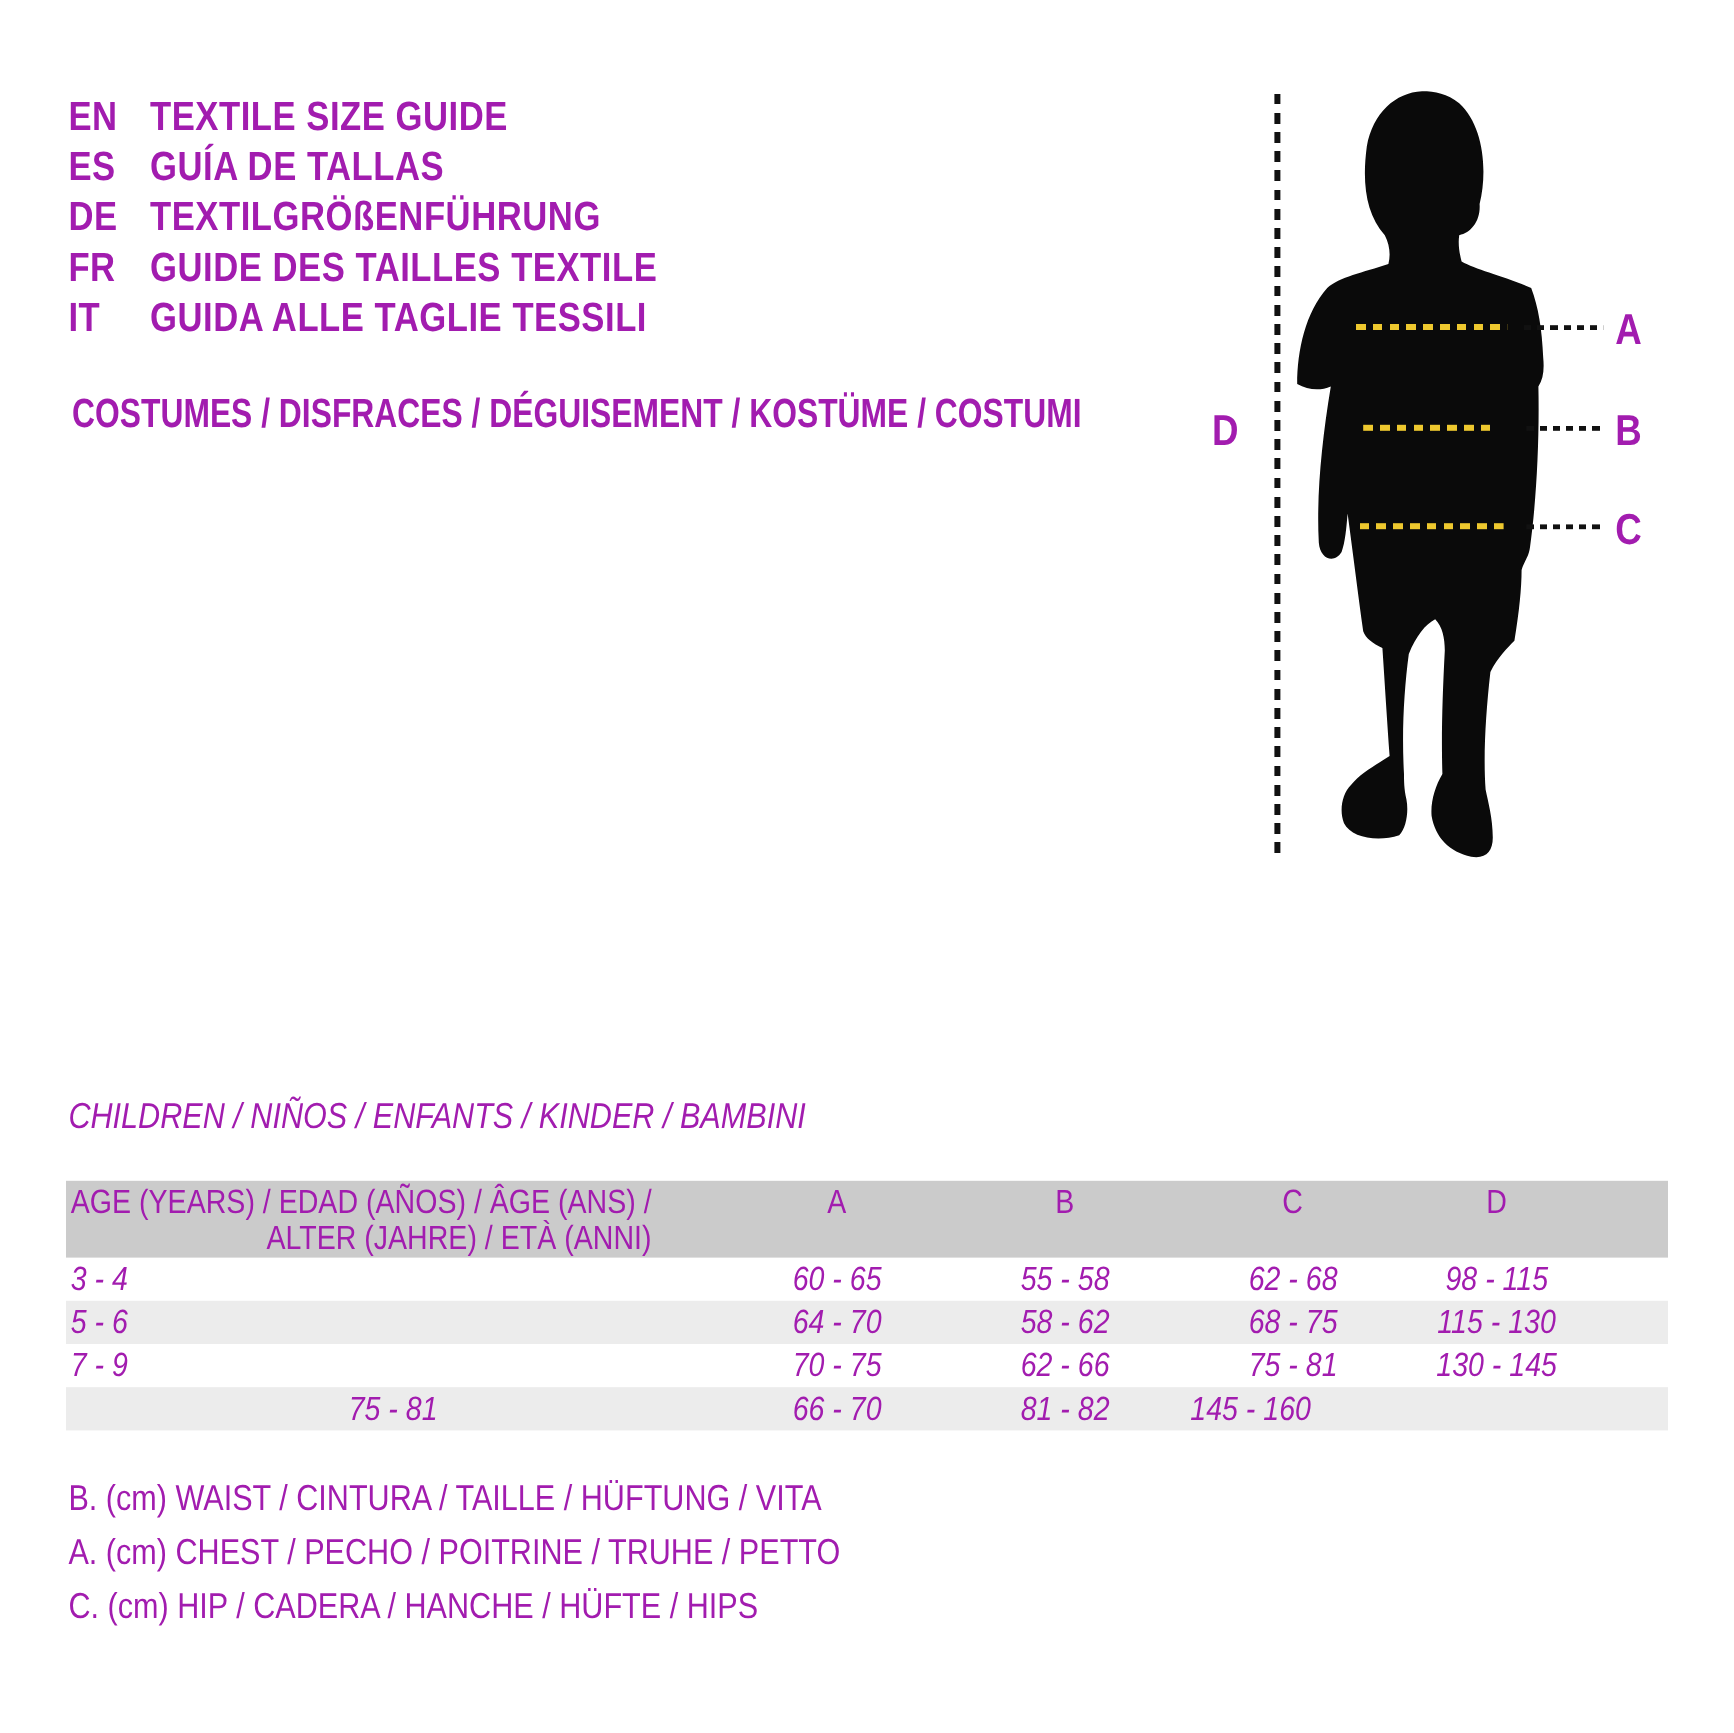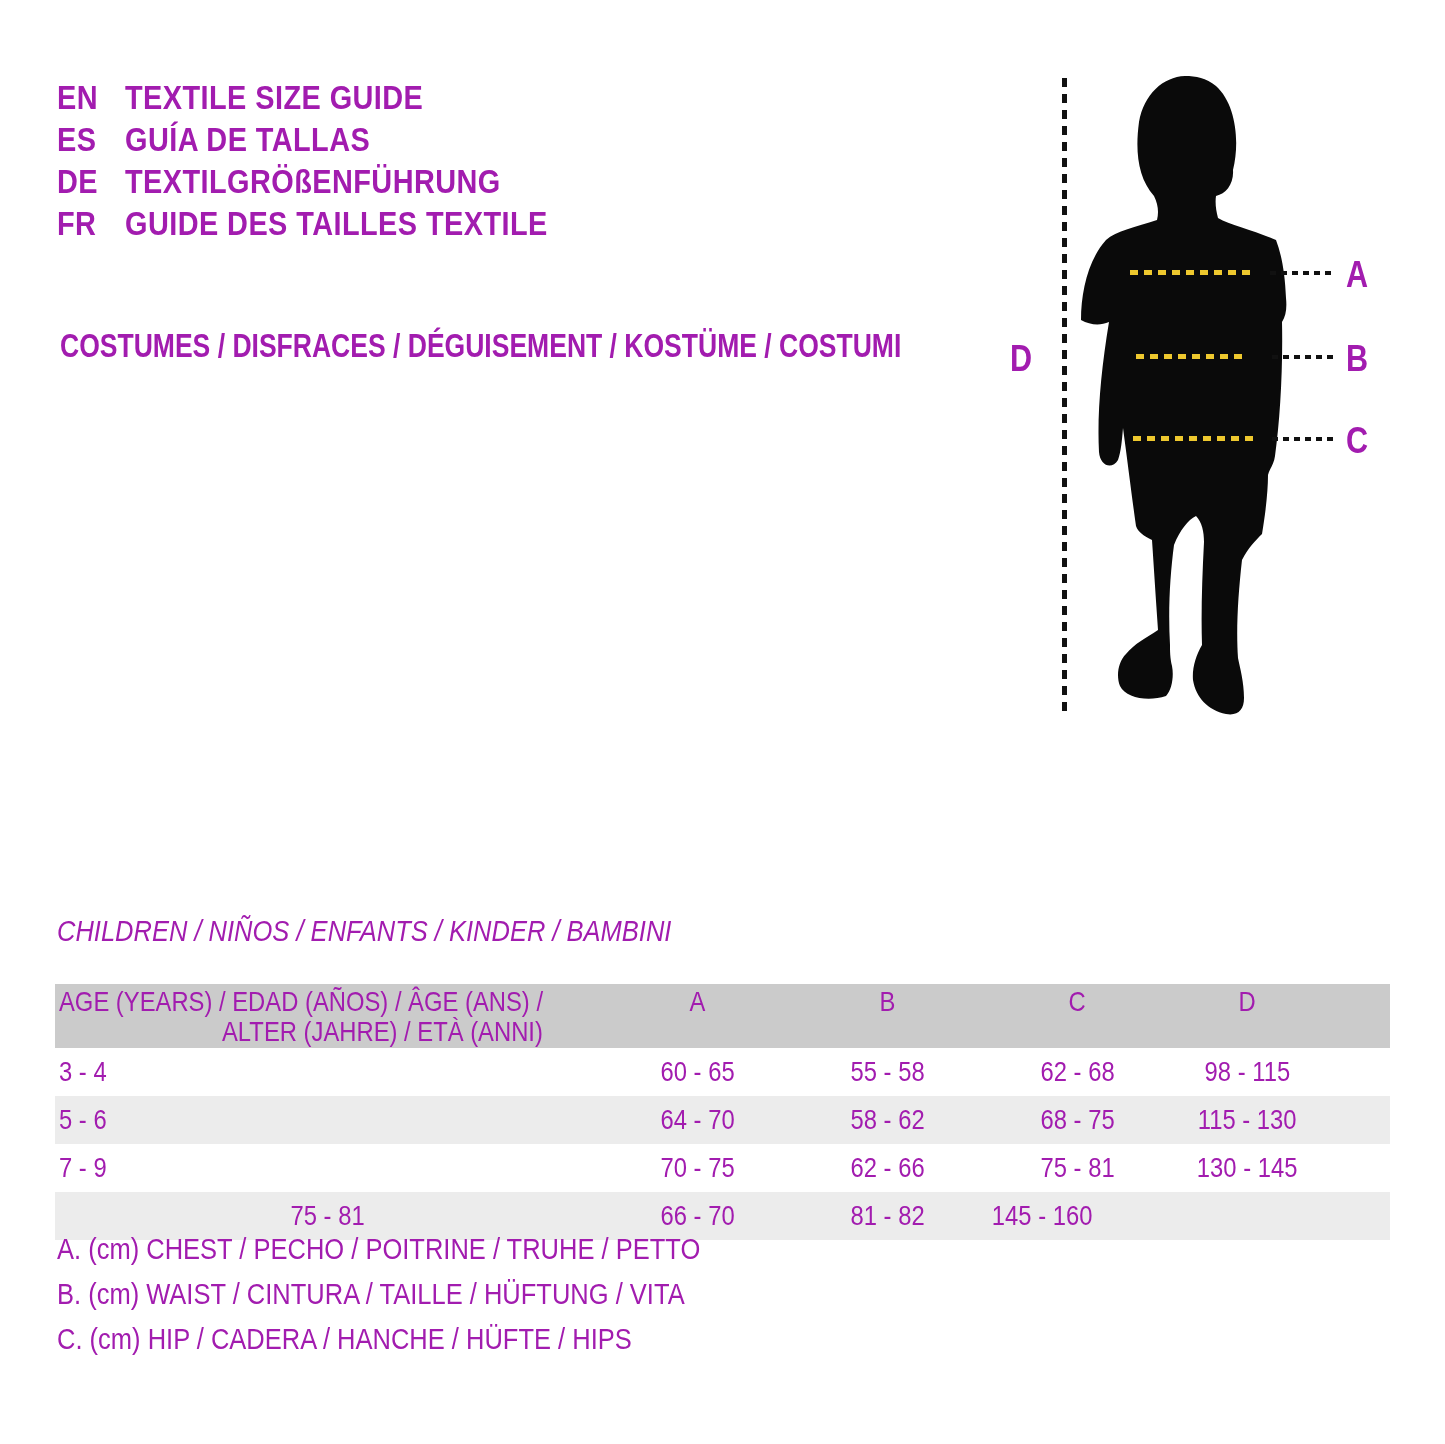--- a/index.html
+++ b/index.html
@@ -46,21 +46,21 @@
   .l-b { left:1344px; top:338px; }
   .l-c { left:1344px; top:420px; }
 
   
   .section-title { position:absolute; left:57px; top:914px; font-size:30px;font-style:italic; }
   .size-table { position:absolute; left:55px; top:984px; width:1335px; font-size:28px; }
   .t-row { display:grid; grid-template-columns:545px 195px 185px 195px 215px; align-items:center; }
   .t-header { background:var(--header-bg,#cbcbcb); height:64px; align-items:start; }
   .t-header .hdr-age { padding:3px 0 0 4px; line-height:30px; font-size:28px;text-align:right; }
   .t-header .c-val { padding-top:3px; line-height:30px; }
-  .t-row.data { height:48px; }
+  .t-row.data { height:36px;font-style:italic; }
   .t-row.stripe { background:var(--stripe-bg,#ececec); }
   .c-age { text-align:left; padding-left:4px; }
   .c-val { text-align:center; }
   .c-d { padding-right:70px; }
 
   
   .legend { position:absolute; left:57px; top:1226px; }
   .legend-row { height:45px; display:flex; align-items:center; font-size:30px; }
 </style>
 </head>
@@ -77,20 +77,24 @@
       <span class="lang-code"><span class="cx cx-l">ES</span></span>
       <span class="cx cx-l">GUÍA DE TALLAS</span>
     </div>
     <div class="lang-row">
       <span class="lang-code"><span class="cx cx-l">DE</span></span>
       <span class="cx cx-l">TEXTILGRÖßENFÜHRUNG</span>
     </div>
     <div class="lang-row">
       <span class="lang-code"><span class="cx cx-l">FR</span></span>
       <span class="cx cx-l">GUIDE DES TAILLES TEXTILE</span>
+    </div>
+    <div class="lang-row">
+      <span class="lang-code"><span class="cx cx-l">IT</span></span>
+      <span class="cx cx-l">GUIDA ALLE TAGLIE TESSILI</span>
     </div>
   </div>
 
   <div class="doc-title">
     <span class="cx cx-l">COSTUMES / DISFRACES / DÉGUISEMENT / KOSTÜME / COSTUMI</span>
   </div>
 
   <div class="height-line"></div>
   <div class="d-label">
     <span class="cx">D</span>
@@ -192,23 +196,23 @@
     <div class="t-row data stripe">
       <div class="c-val"><span class="cx">75 - 81</span></div>
       <div class="c-val"><span class="cx">66 - 70</span></div>
       <div class="c-val"><span class="cx">81 - 82</span></div>
       <div class="c-val c-d"><span class="cx">145 - 160</span></div>
     </div>
   </div>
 
   <div class="legend">
     <div class="legend-row">
+        <span class="cx cx-l">B. (cm) WAIST / CINTURA / TAILLE / HÜFTUNG / VITA</span>
+      </div>
+    <div class="legend-row">
         <span class="cx cx-l">A. (cm) CHEST / PECHO / POITRINE / TRUHE / PETTO</span>
-      </div>
-    <div class="legend-row">
-        <span class="cx cx-l">B. (cm) WAIST / CINTURA / TAILLE / HÜFTUNG / VITA</span>
       </div>
     <div class="legend-row">
         <span class="cx cx-l">C. (cm) HIP / CADERA / HANCHE / HÜFTE / HIPS</span>
       </div>
   </div>
 
 </div>
 
 </body></html>

